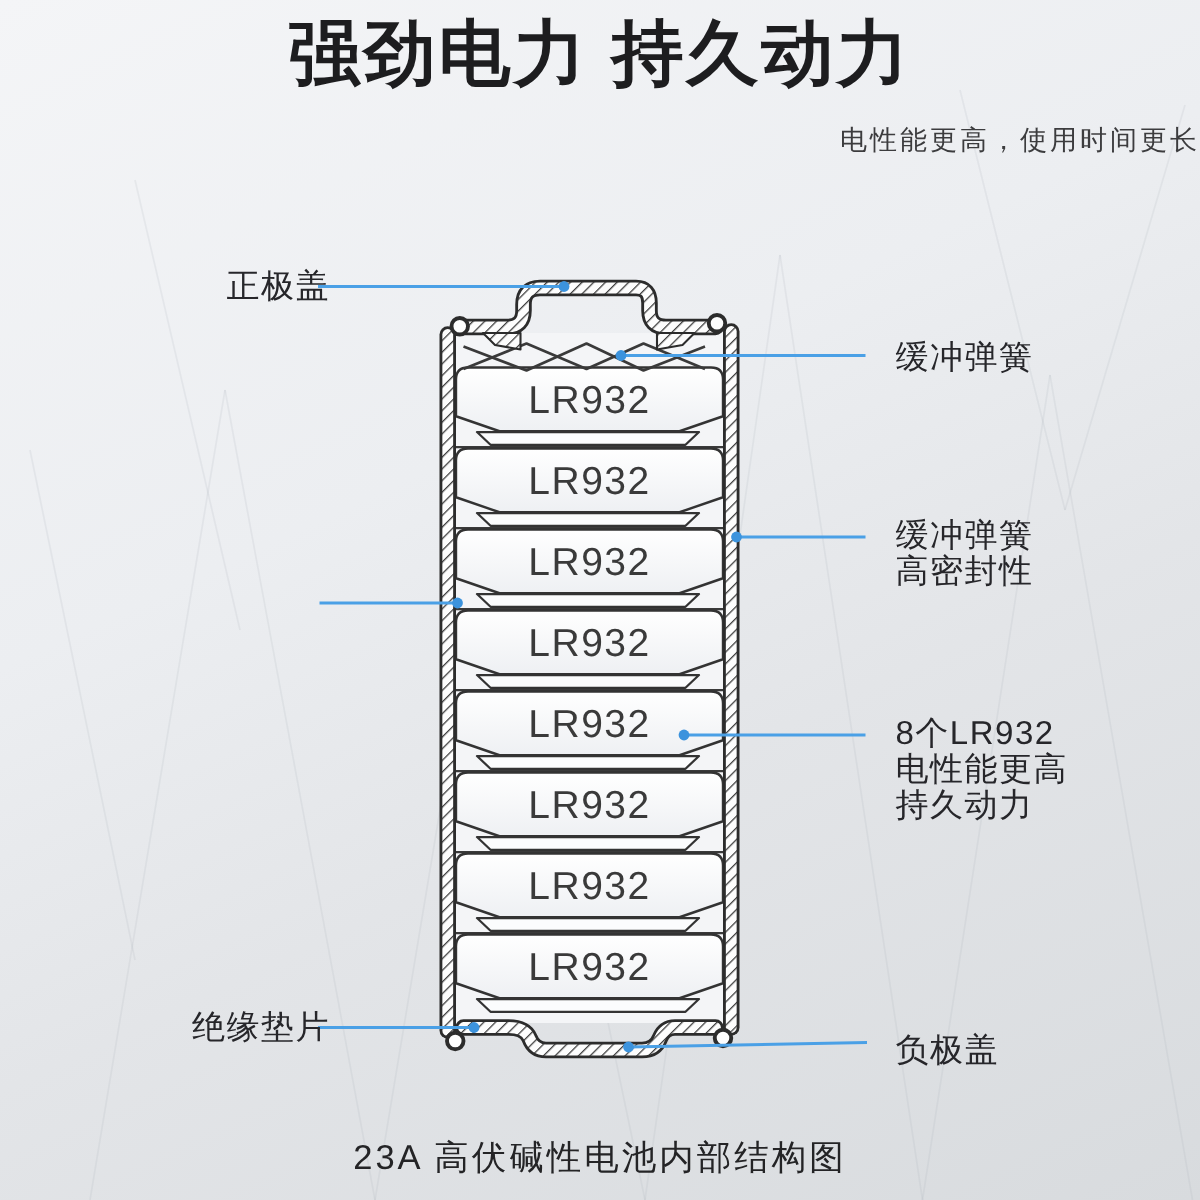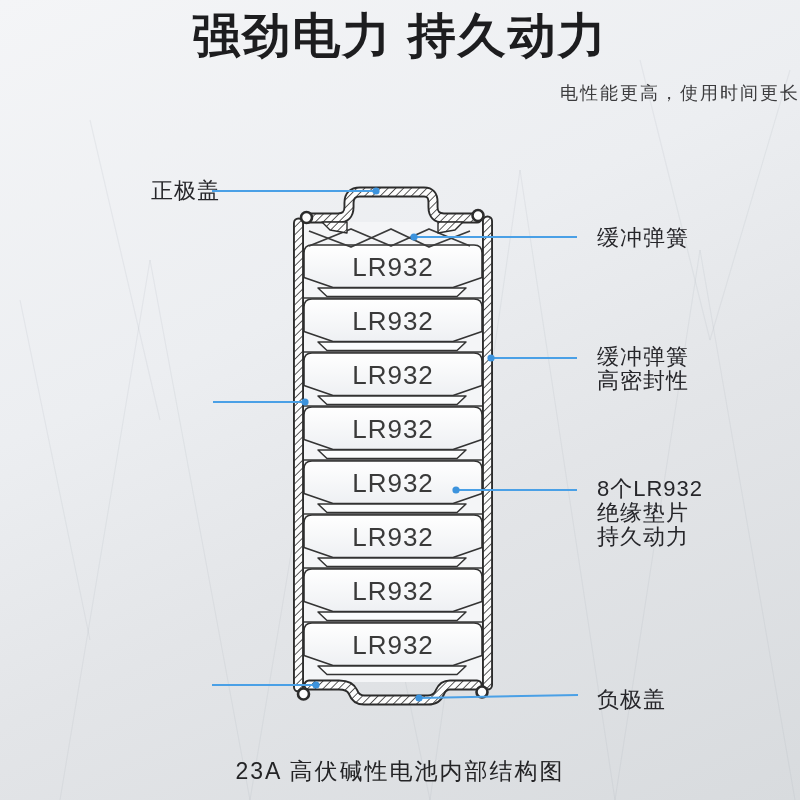--- a/index.html
+++ b/index.html
@@ -176,30 +176,33 @@
       <line class="leader" x1="212" y1="685" x2="316" y2="685"></line>
       <circle class="leader-dot" cx="316" cy="685" r="3.6"></circle>
       <line class="leader" x1="419" y1="698" x2="578" y2="695"></line>
       <circle class="leader-dot" cx="419" cy="698" r="3.6"></circle>
     </g>
   </svg>
 
   <div class="callout left co-positive">
     <span>正极盖</span>
   </div>
+  <div class="callout left co-gasket">
+    <span>绝缘垫片</span>
+  </div>
   <div class="callout right co-spring">
     <span>缓冲弹簧</span>
   </div>
   <div class="callout right co-shell">
     <div>缓冲弹簧</div>
     <div>高密封性</div>
   </div>
   <div class="callout right co-cells">
     <div>8个LR932</div>
-    <div>绝缘垫片</div>
+    <div>电性能更高</div>
     <div>持久动力</div>
   </div>
   <div class="callout right co-negative">
     <span>负极盖</span>
   </div>
 
   <div class="caption">23A 高伏碱性电池内部结构图</div>
 </div>
 
 </body></html>

